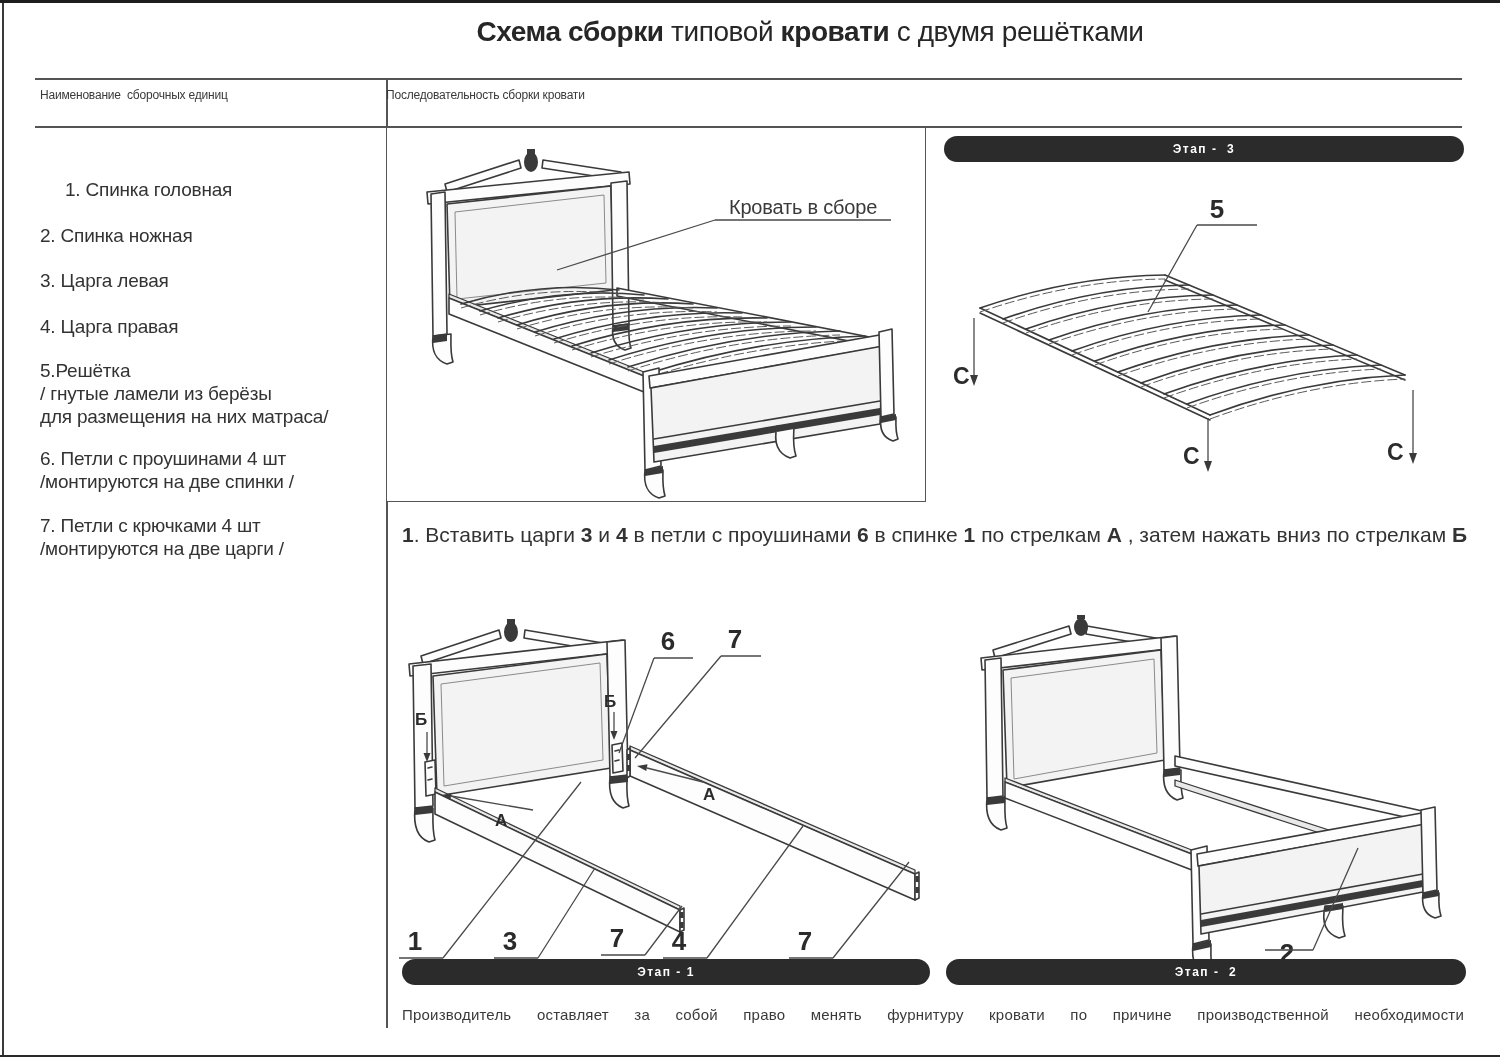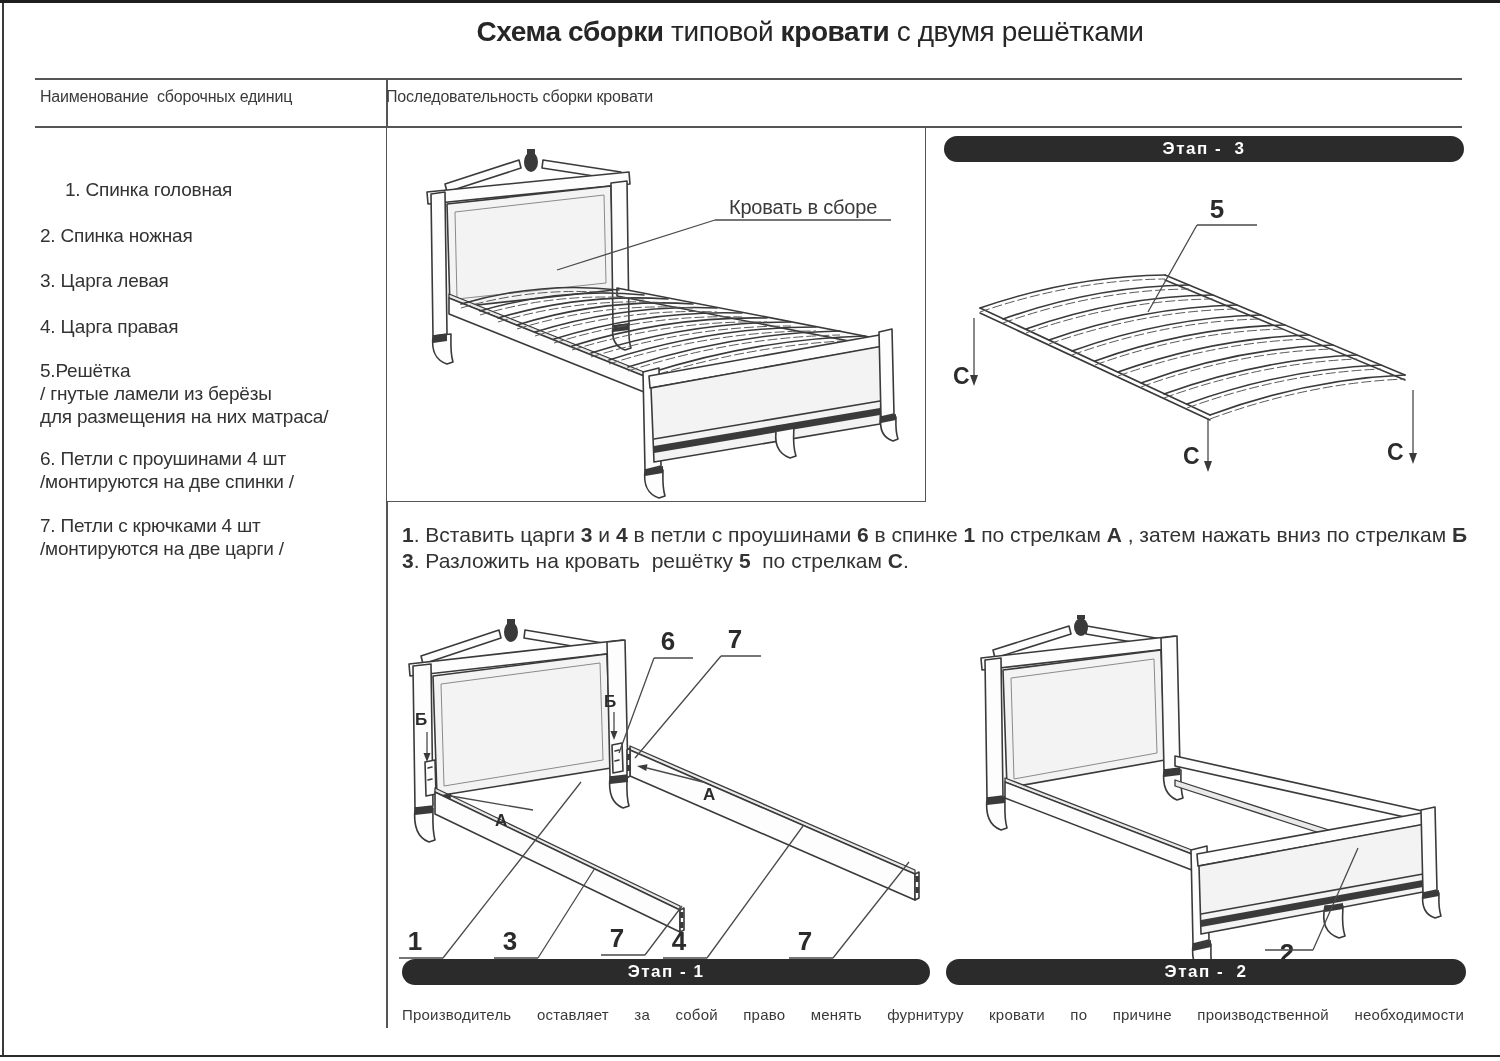--- a/index.html
+++ b/index.html
@@ -10,30 +10,30 @@
   .border-top{left:0;top:0;width:1500px;height:3px;background:#1e1e1e;}
   .border-left{left:2px;top:3px;width:2px;height:1054px;background:#3a3a3a;}
   .border-bottom{left:0;top:1055px;width:1500px;height:2px;background:#2a2a2a;}
   .hline{background:#555;height:1.5px;}
   .vline{background:#555;width:1.5px;}
   
   .title{left:130px;top:16px;right:10px;text-align:center;font-size:28px;
          letter-spacing:-0.4px;color:#262626;white-space:pre;}
   .title span{white-space:pre;}
   
-  .col-header{font-size:16px;color:#3a3a3a;letter-spacing:-0.2px;white-space:pre;}
+  .col-header{font-size:12px;color:#3a3a3a;letter-spacing:-0.2px;white-space:pre;}
   
   .part-item{left:40px;width:345px;font-size:19px;line-height:23px;
              color:#333;white-space:pre-line;letter-spacing:-0.2px;}
   
   .bed-box{left:386px;top:127px;width:540px;height:375px;border:1.5px solid #555;box-sizing:border-box;background:#fff;}
   
   .banner{height:26px;background:#2b2b2b;border-radius:14px;color:#fff;
           display:flex;align-items:center;justify-content:center;
-          font-size:17px;font-weight:bold;letter-spacing:1.5px;white-space:pre;}
+          font-size:12px;font-weight:bold;letter-spacing:1.5px;white-space:pre;}
   
   .instr{left:402px;top:522px;width:1065px;font-size:21px;line-height:26px;color:#333;letter-spacing:0;}
   .instr .line{white-space:pre-wrap;}
   
   .note{left:402px;top:1006px;width:1062px;font-size:15px;color:#3a3a3a;
         text-align:justify;text-align-last:justify;letter-spacing:0.2px;word-spacing:3px;}
   
   svg{position:absolute;overflow:visible;}
   .ln{stroke:#3a3a3a;stroke-width:1.6;fill:none;stroke-linejoin:round;stroke-linecap:round;}
   .fw{stroke:#3a3a3a;stroke-width:1.6;fill:#fdfdfd;stroke-linejoin:round;}
@@ -152,21 +152,20 @@
   </g>
   <g>
     <text class="c-lab" x="452" y="300">С</text>
     <path class="lead" d="M478,230 L478,294"></path>
       <polygon class="dk" points="474,293 482,293 478,304"></polygon>
   </g>
 </svg>
 
 <div class="abs instr">
   <div class="line"><span style="font-weight: bold;">1</span><span>. Вставить царги </span><span style="font-weight: bold;">3</span><span> и </span><span style="font-weight: bold;">4</span><span> в петли с проушинами </span><span style="font-weight: bold;">6</span><span> в спинке </span><span style="font-weight: bold;">1</span><span> по стрелкам </span><span style="font-weight: bold;">А</span><span> , затем нажать вниз по стрелкам </span><span style="font-weight: bold;">Б</span></div>
-  <div class="line"><span style="font-weight: bold;">3</span><span>. Разложить на кровать  решётку </span><span style="font-weight: bold;">5</span><span>  по стрелкам </span><span style="font-weight: bold;">С</span><span>.</span></div>
 </div>
 
 <svg class="abs" style="left:385px;top:610px;" width="550" height="350" viewBox="0 0 550 350">
   <g>
     <path class="fw" d="M36,46 L114,20 L116,28 L38,54 Z"></path>
     <path class="fw" d="M140,20 L224,34 L223,42 L139,28 Z"></path>
     <ellipse class="dk" cx="126" cy="22" rx="7" ry="10"></ellipse>
     <rect class="dk" x="122" y="9" width="8" height="5"></rect>
     <path class="fw" d="M24,54 L238,30 L239,42 L25,66 Z"></path>
     <path class="fw" d="M28,56 L46,54 L48,196 L30,198 Z"></path>

